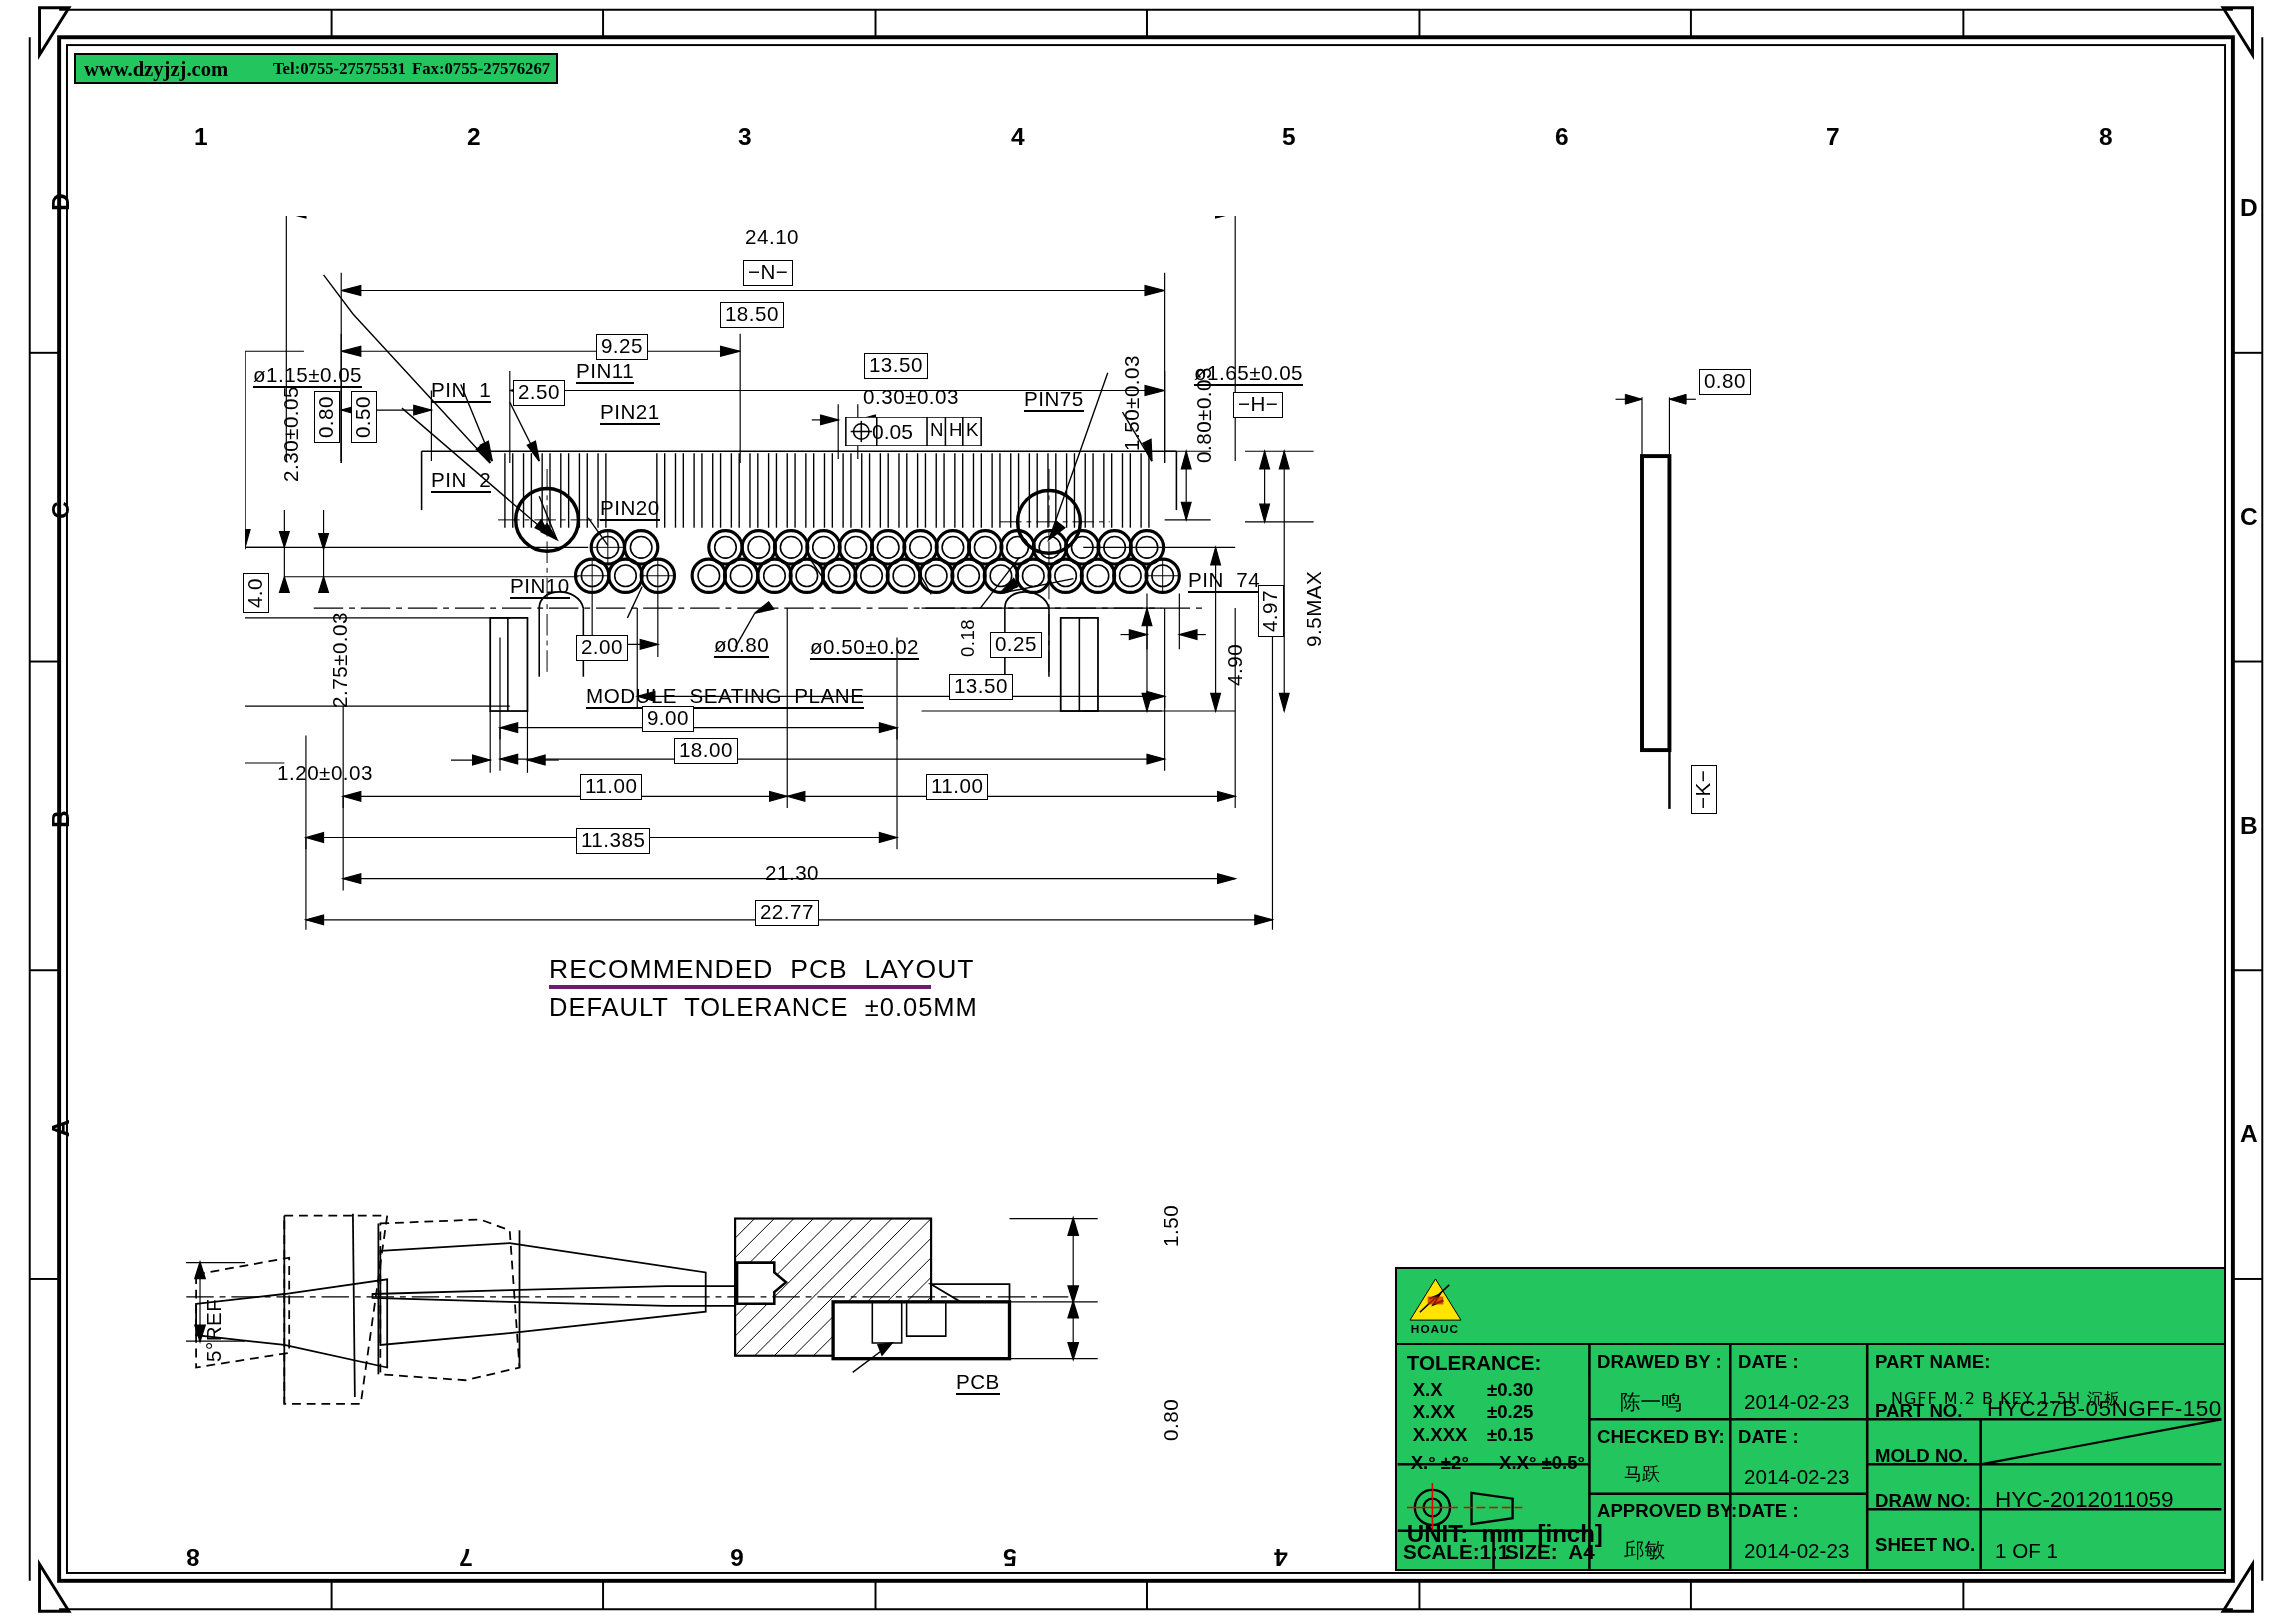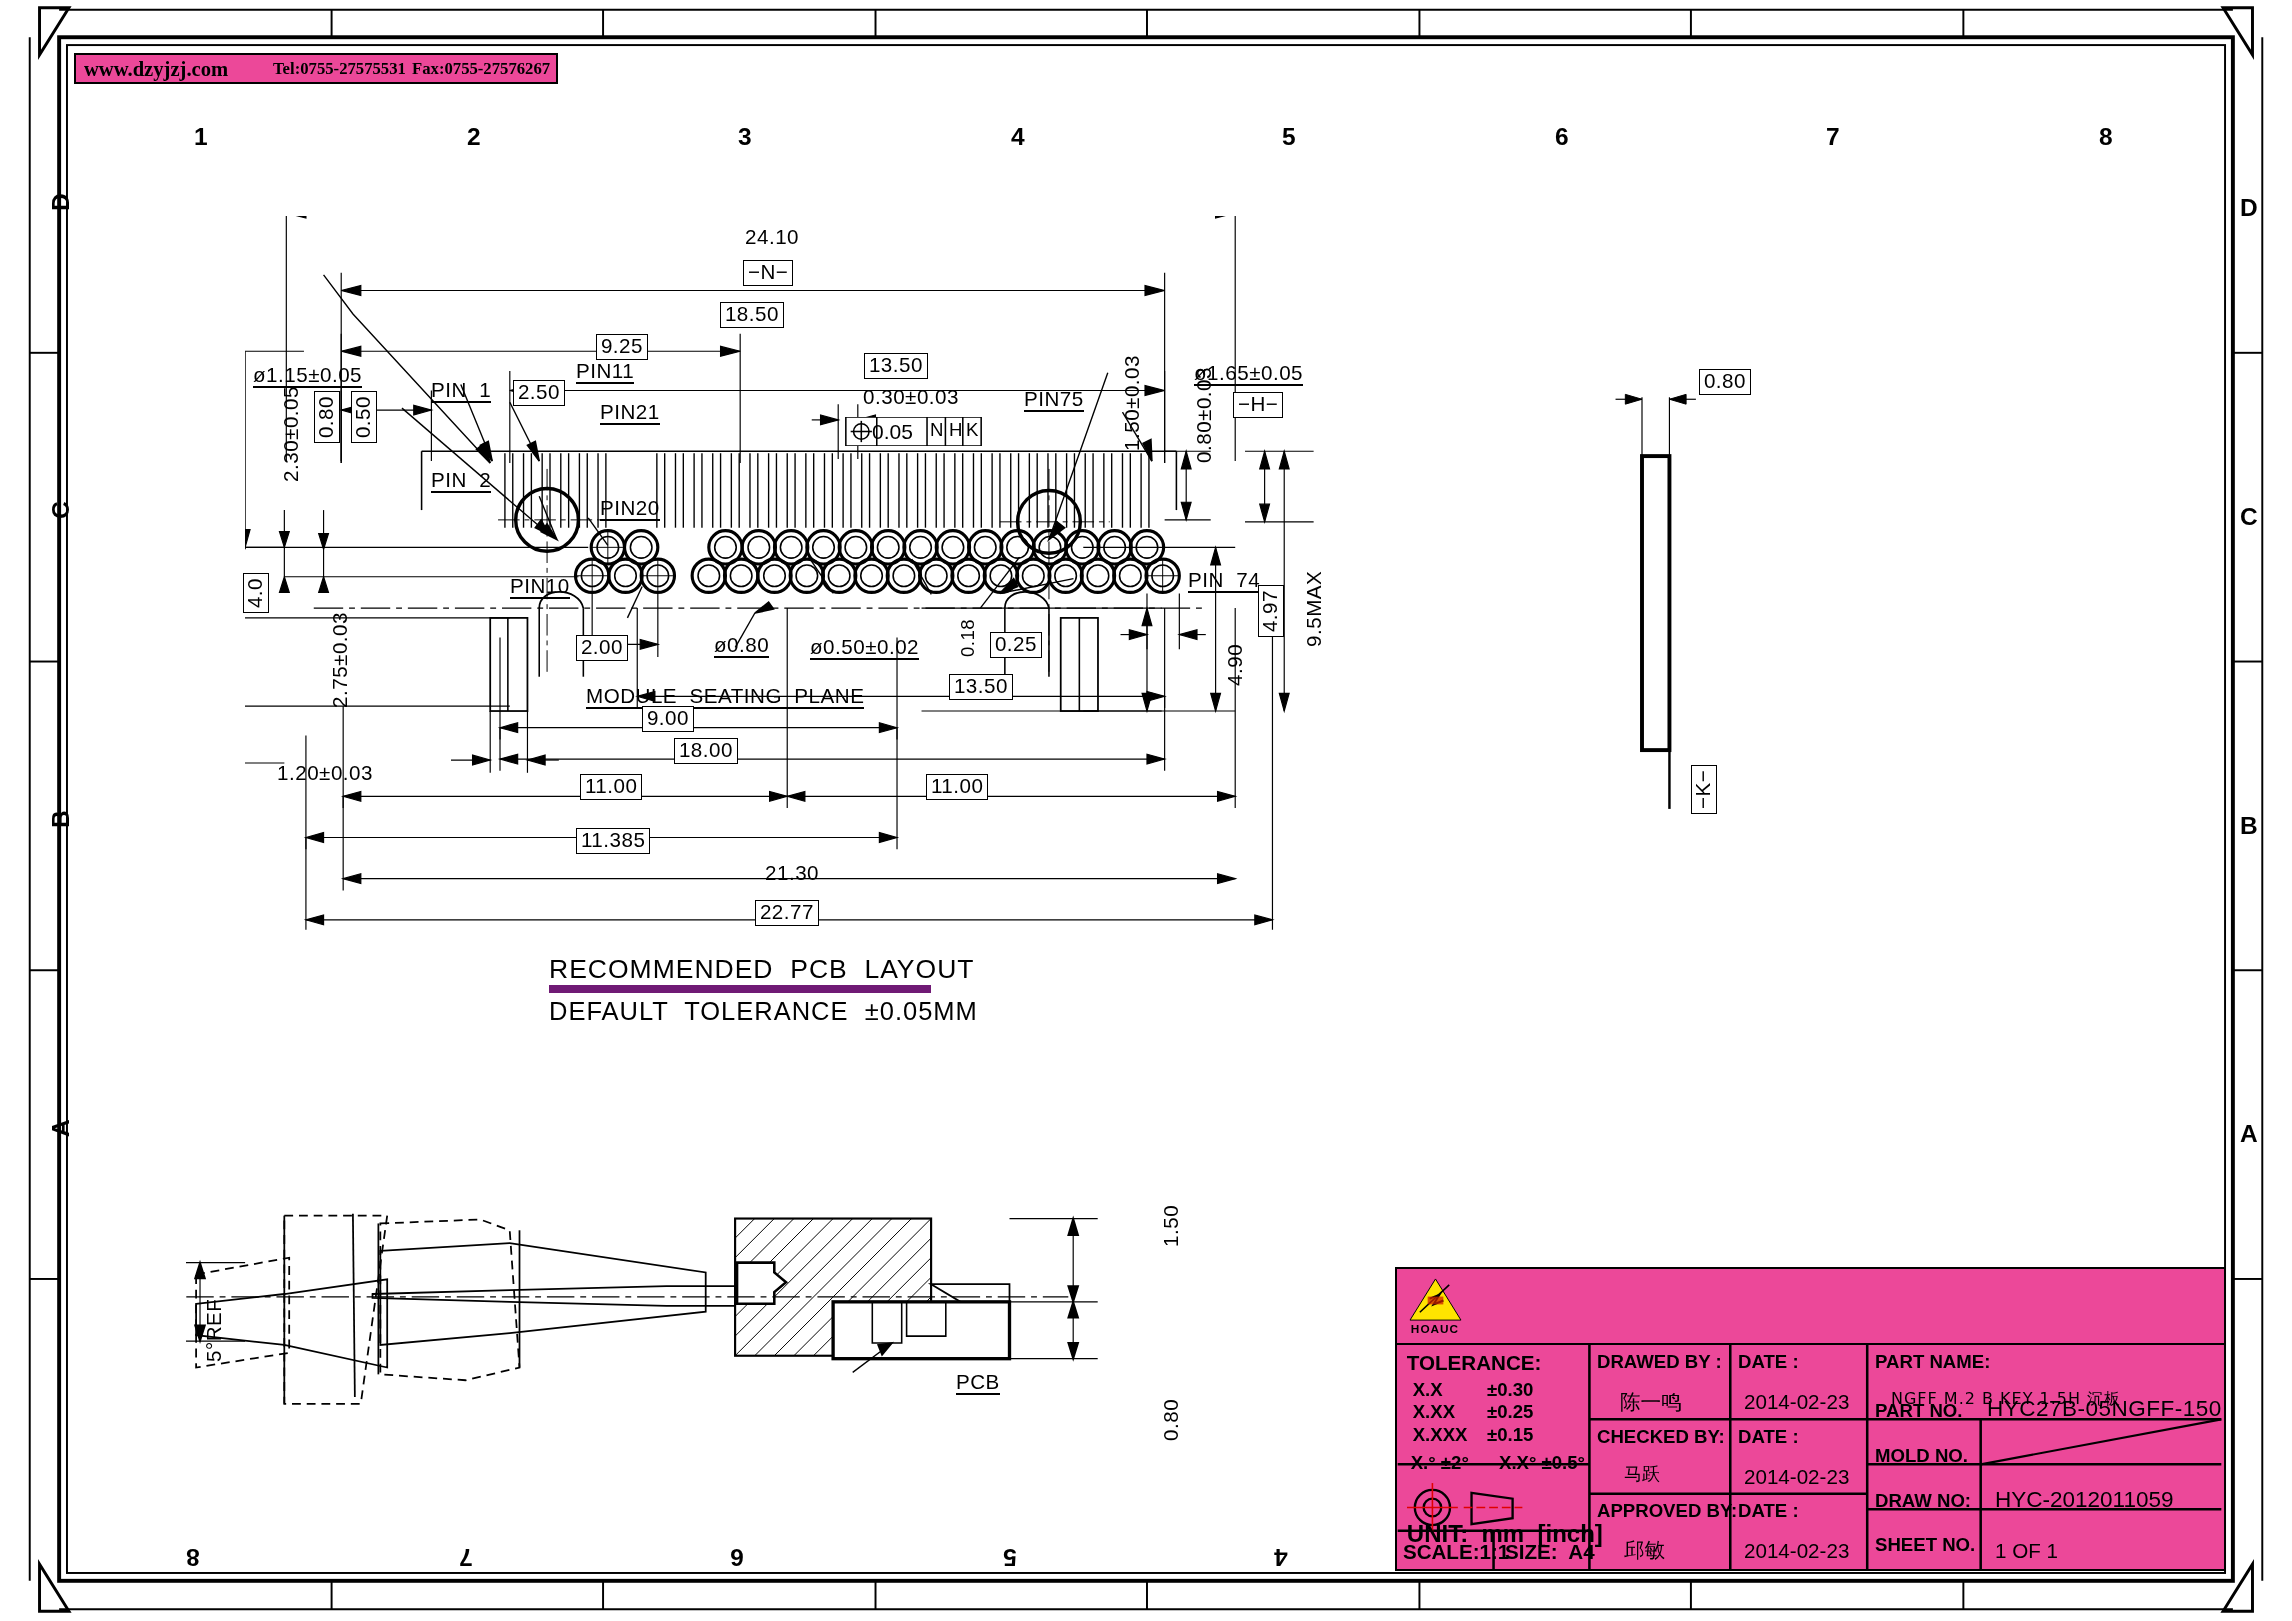--- a/index.html
+++ b/index.html
@@ -9,21 +9,21 @@
   .abs{position:absolute;}
   svg{display:block;}
   .txt{position:absolute;white-space:pre;font-family:"Liberation Sans",sans-serif;color:#000;line-height:1;}
   .dim{font-size:20.6px;letter-spacing:0.5px;}
   .dimbox{border:1.5px solid #000;padding:1px 3.9px 2px 3.9px;background:#fff;}
   .rot90{transform-origin:0 0;transform:rotate(-90deg);}
   .rot180{transform-origin:50% 50%;transform:rotate(180deg);}
   .bold{font-weight:bold;}
   .zone{font-size:24.5px;font-weight:bold;}
   .ul{border-bottom:2px solid #000;}
-  .tb{position:absolute;border:2px solid #000;background:#ec4899;box-sizing:border-box;padding-left:44px;}
+  .tb{position:absolute;border:2px solid #000;background:#22c55e;box-sizing:border-box;padding-left:44px;}
   .tbl-txt{font-size:18.6px;font-weight:bold;}
   .cjk{font-family:"DejaVu Sans",sans-serif;}
 </style>
 </head>
 <body>
 
 <div id="sheet">
 
   <svg class="abs" style="left:0;top:0" width="2293" height="1621" viewBox="0 0 2339 1654">
 
@@ -545,21 +545,21 @@
   <div class="txt dim dimbox" style="left:949px;top:674px">13.50</div>
   <div class="txt dim dimbox" style="left:642px;top:706px">9.00</div>
   <div class="txt dim dimbox" style="left:674px;top:738px">18.00</div>
   <div class="txt dim dimbox" style="left:580px;top:774px">11.00</div>
   <div class="txt dim dimbox" style="left:926px;top:774px">11.00</div>
   <div class="txt dim dimbox" style="left:576px;top:828px">11.385</div>
   <div class="txt dim" style="left:765px;top:863px">21.30</div>
   <div class="txt dim dimbox" style="left:755px;top:900px">22.77</div>
 
   <div class="abs" style="left:549px;top:956px">
-    <div class="txt" style="position:relative;left:0;top:0;font-size:26.5px;letter-spacing:1px;text-align:center;width:382px;border-bottom:8px solid #701a75;padding-bottom:2.9px">RECOMMENDED  PCB  LAYOUT</div>
+    <div class="txt" style="position:relative;left:0;top:0;font-size:26.5px;letter-spacing:1px;text-align:center;width:382px;border-bottom:4px solid #701a75;padding-bottom:2.9px">RECOMMENDED  PCB  LAYOUT</div>
     <div class="txt" style="position:relative;left:0;top:5.9px;font-size:25.5px;letter-spacing:1px;text-align:center;width:382px">DEFAULT  TOLERANCE  ±0.05MM</div>
   </div>
 
   <svg class="abs" style="left:1588px;top:363px" width="353" height="490" viewBox="0 0 360 500">
     <g stroke="#000" fill="none">
       <rect x="55" y="95" width="28" height="300" stroke-width="4"></rect>
       <line x1="55" y1="35" x2="55" y2="95" stroke-width="1.2"></line>
       <line x1="83" y1="35" x2="83" y2="95" stroke-width="1.2"></line>
       <line x1="28" y1="37" x2="55" y2="37" stroke-width="1.2"></line>
       <line x1="83" y1="37" x2="110" y2="37" stroke-width="1.2"></line>

